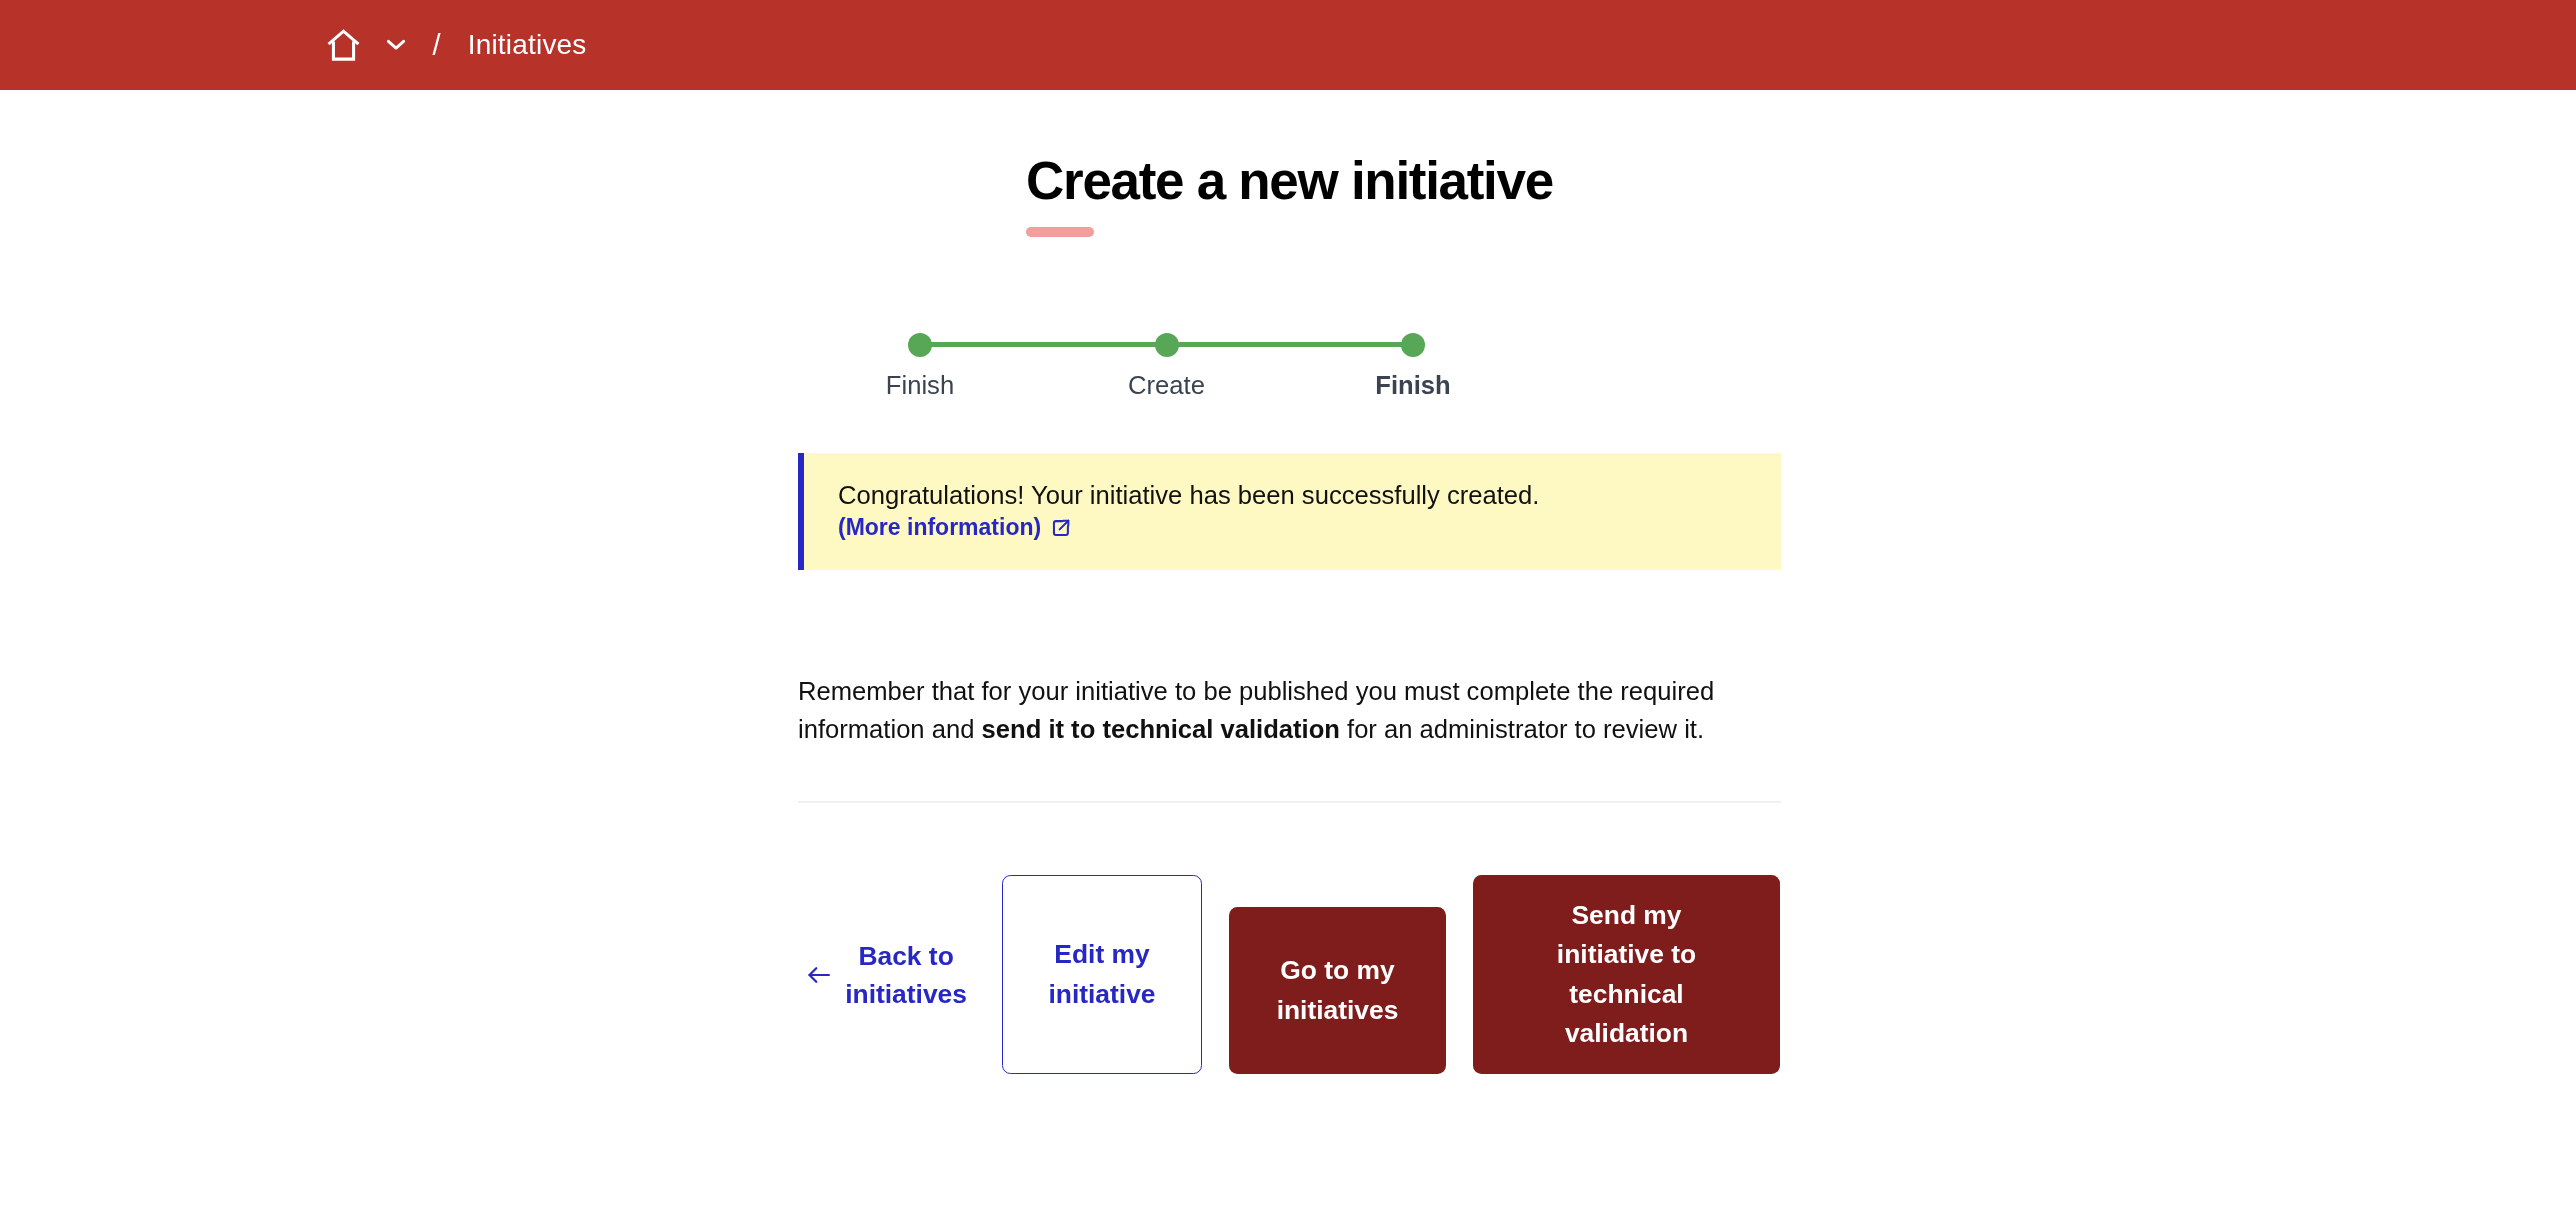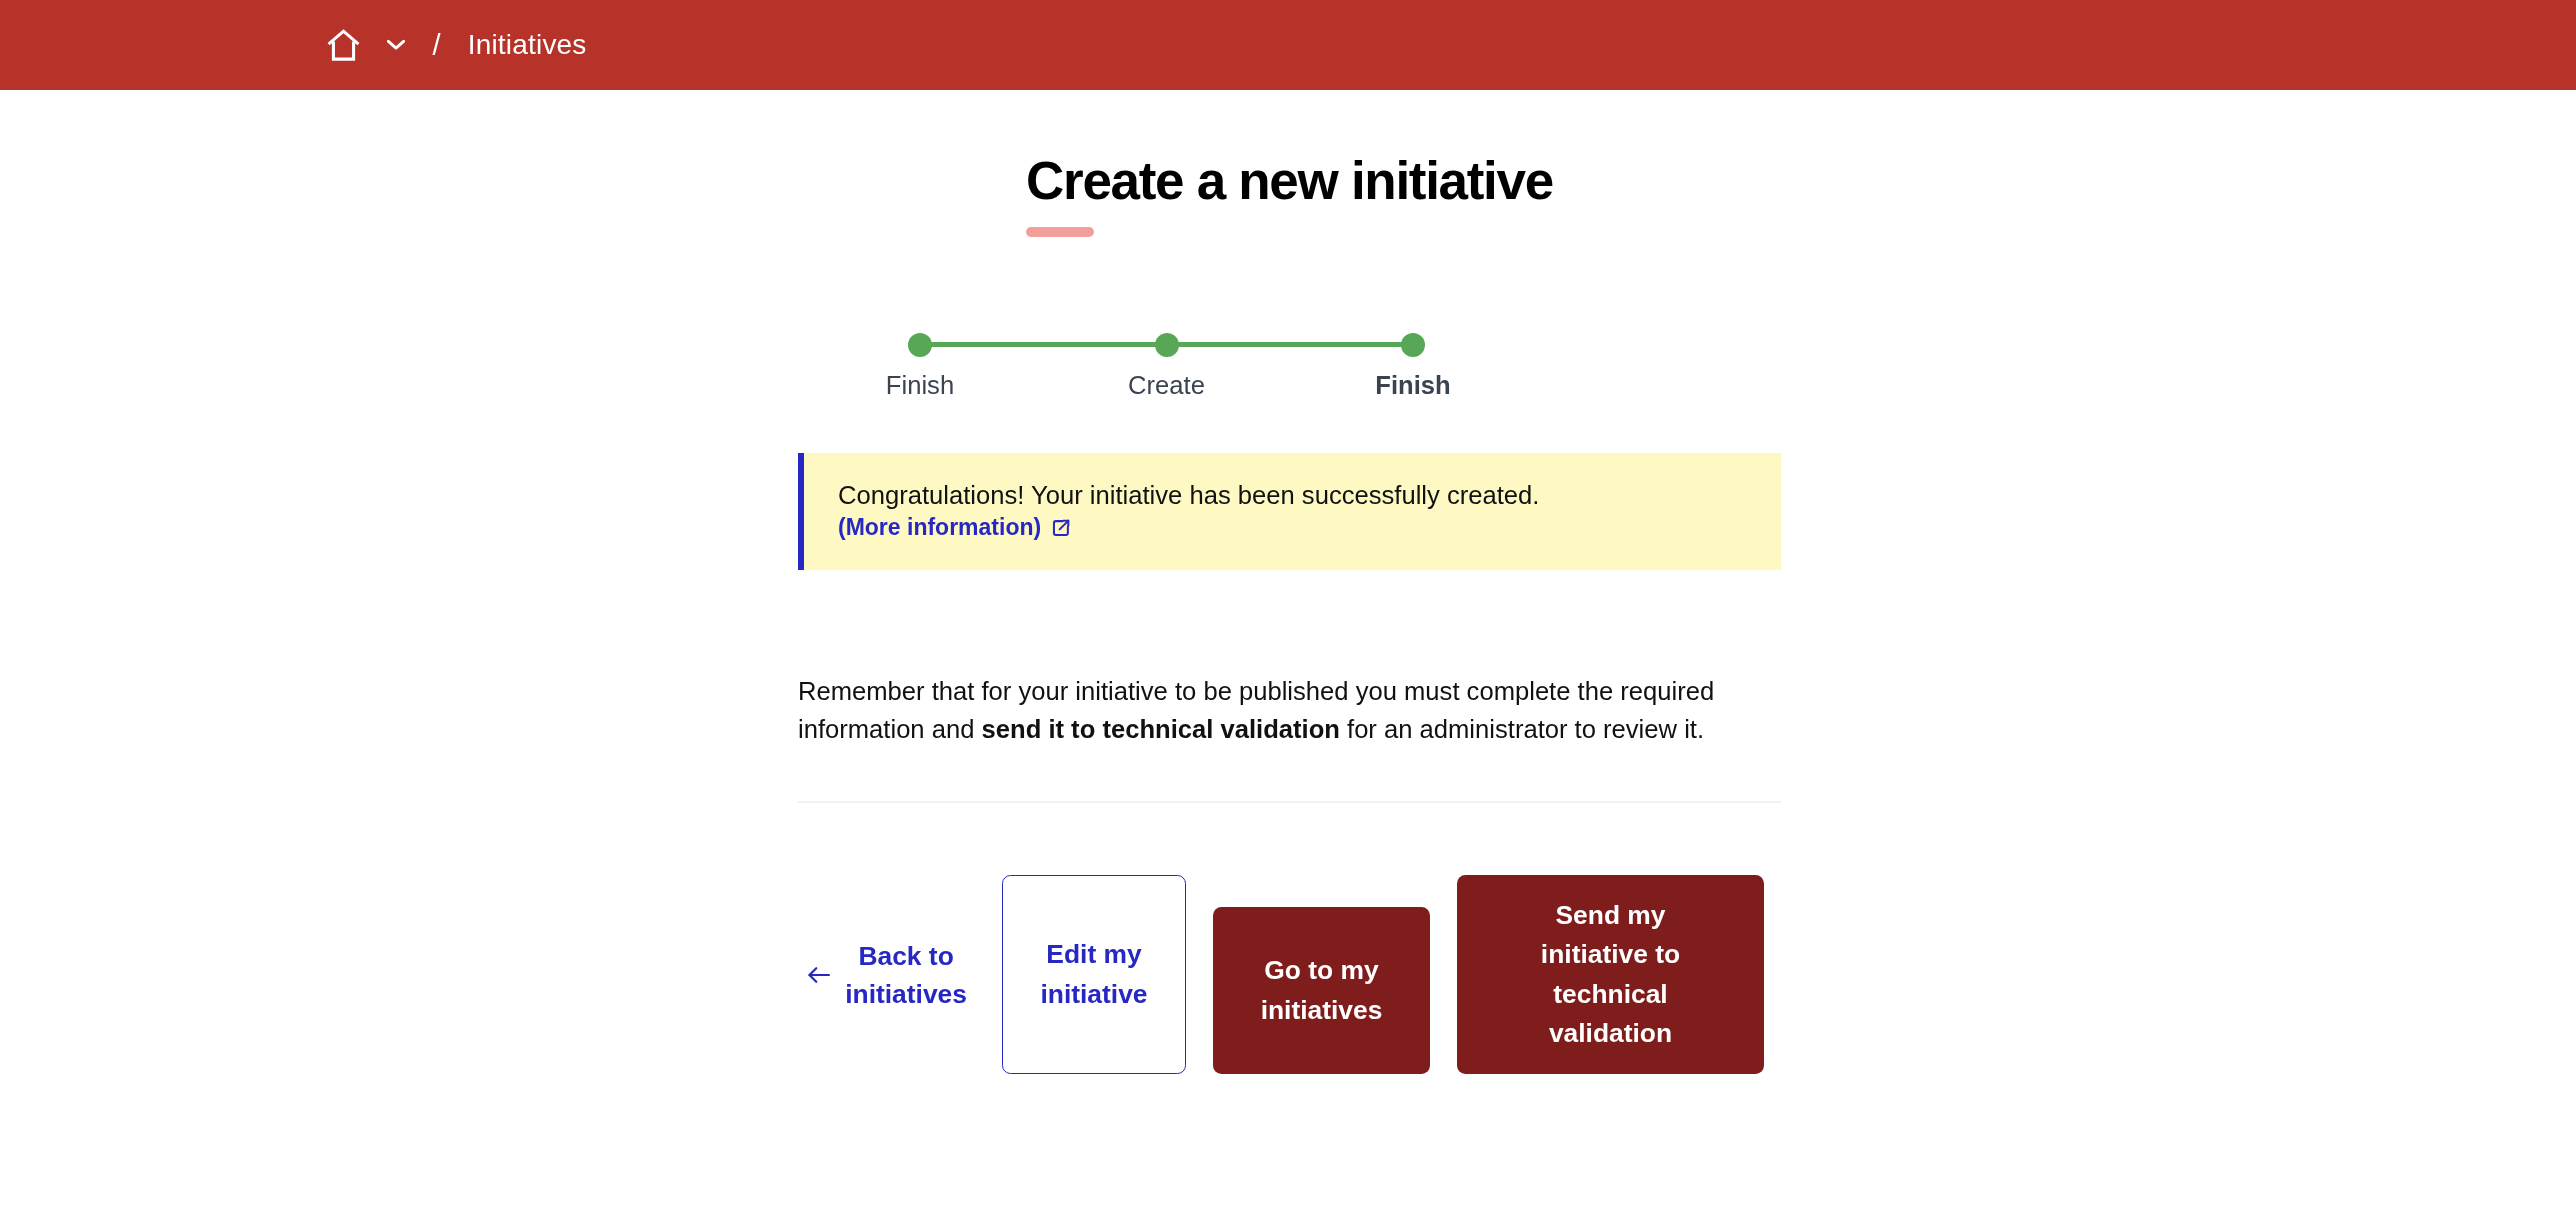--- a/index.html
+++ b/index.html
@@ -177,21 +177,21 @@
     font-family: "Liberation Sans", sans-serif;
     font-size: 26.4px;
     font-weight: 700;
     line-height: 1.5;
     white-space: pre-line;
     cursor: pointer;
     box-sizing: border-box;
     padding: 8.5px 17px;
   }
   .btn-outline {
-    width: 184px;
+    width: 200px;
     background: #ffffff;
     border: 1.7px solid #2727c4;
     color: #2727c4;
   }
   .btn-solid {
     border: none;
     background: #7f1d1d;
     color: #ffffff;
   }
   .btn-goto { width: 217px; margin-top: 32px; }

